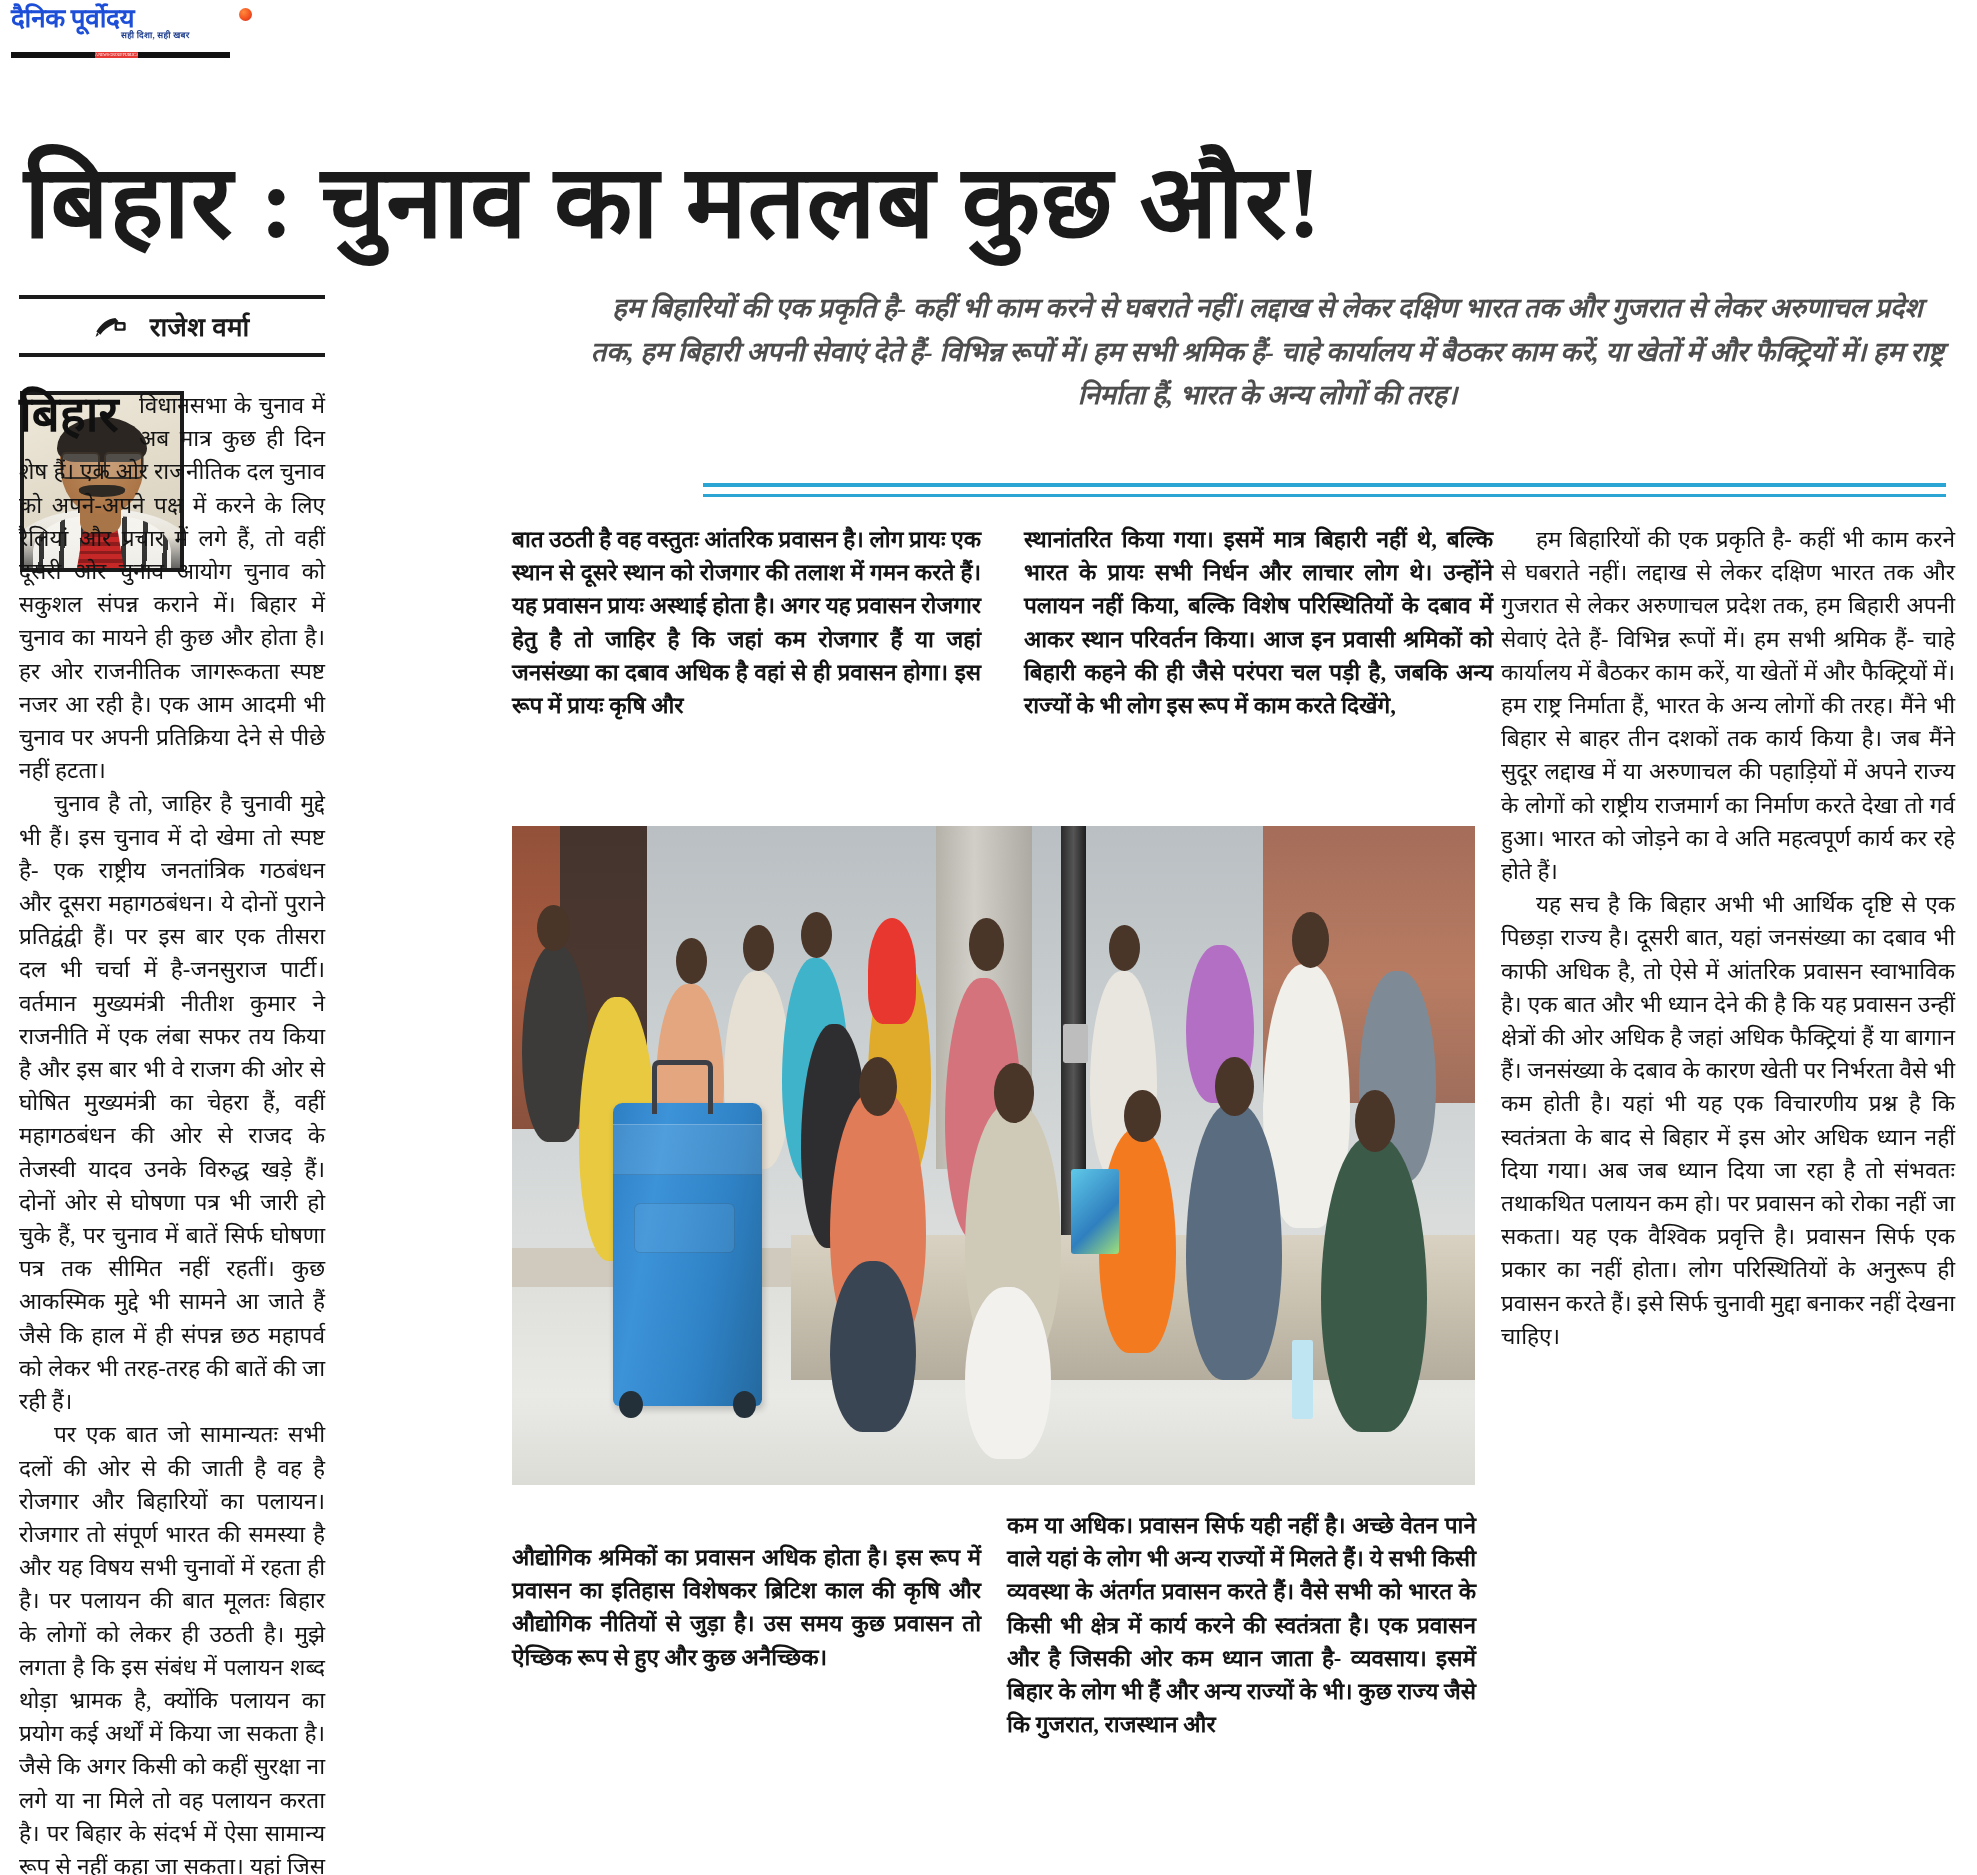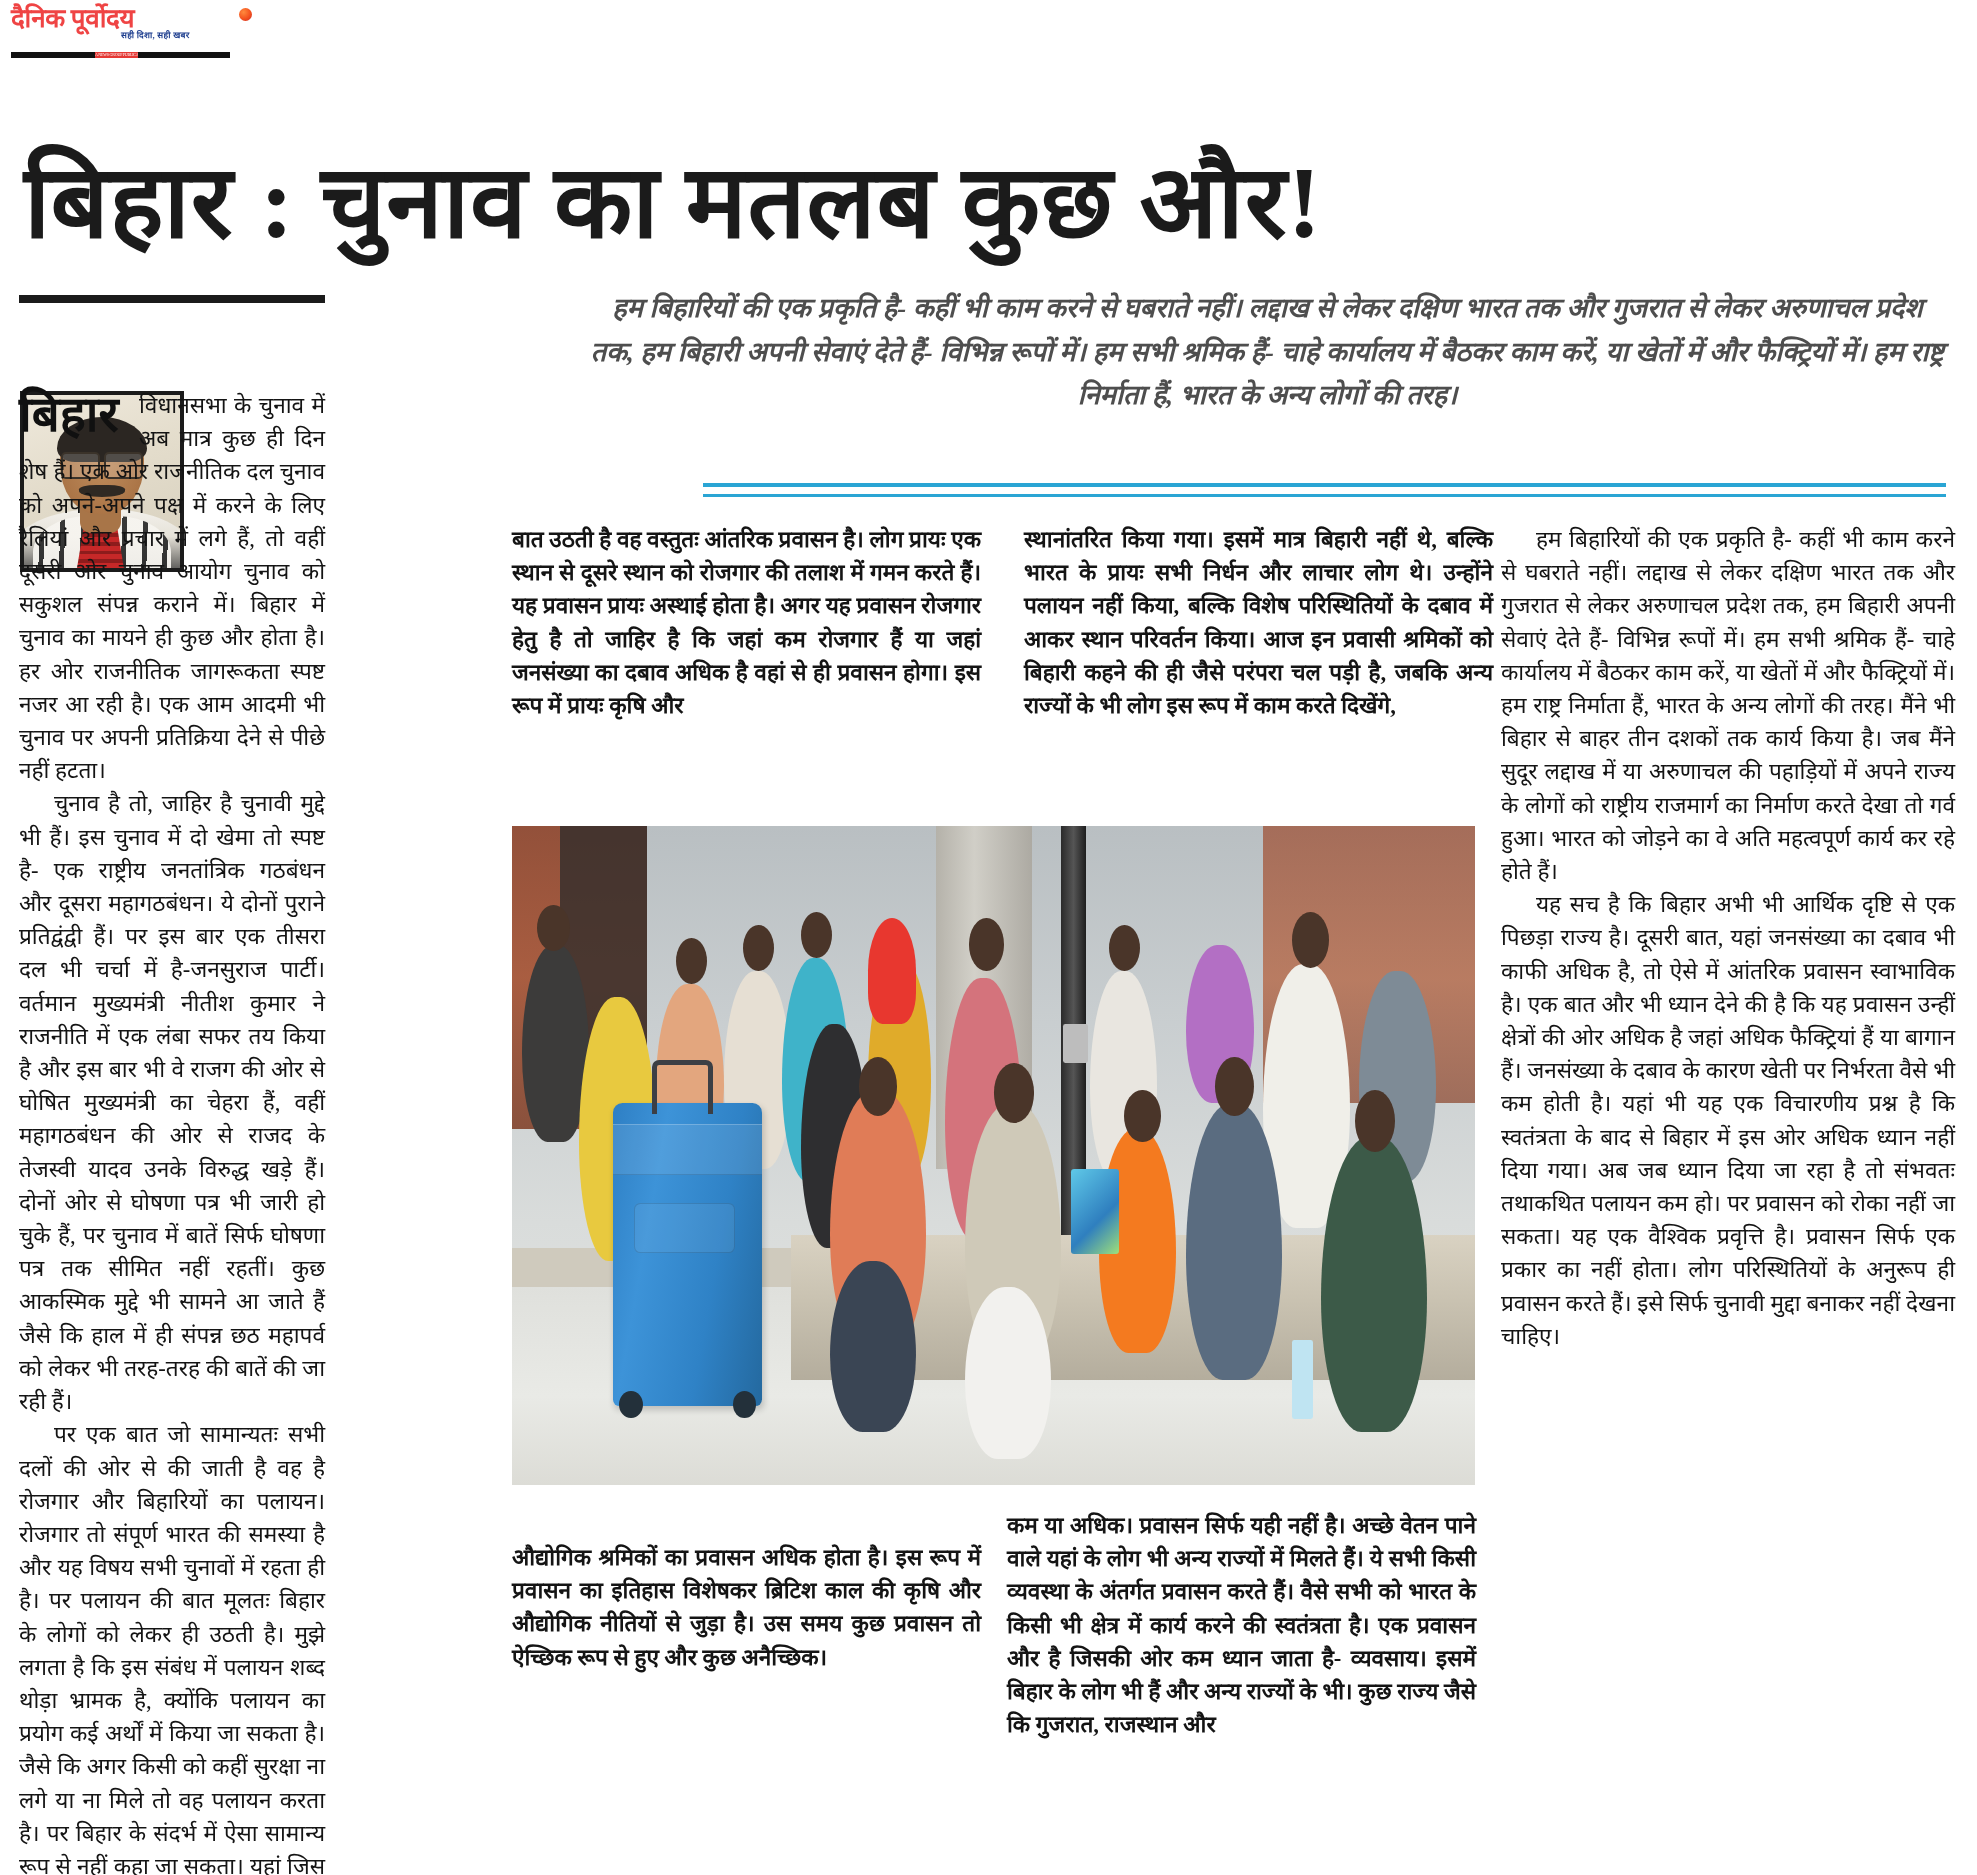--- a/index.html
+++ b/index.html
@@ -23,21 +23,21 @@
     left: 11px;
     top: 6.4px;
     width: 238px;
     height: 49px;
   }
   .masthead-logo {
     font-family: "Liberation Serif", serif;
     font-weight: bold;
     font-size: 26px;
     letter-spacing: -0.4px;
-    color: #ef4444;
+    color: #1d4ed8;
     line-height: 1.0;
     white-space: nowrap;
     position: relative;
     display: inline-block;
   }
   .masthead-dot {
     position: absolute;
     right: -3.2px;
     top: 1.6px;
     width: 13.5px;
@@ -395,20 +395,31 @@
 <div class="masthead-tagline" data-interactable="false">सही दिशा, सही खबर</div>
 <div class="masthead-rule" data-interactable="false"></div>
 <div class="masthead-rule-red" data-interactable="false">
   <span data-interactable="false">A NEWS GROUP PUBLICATION</span>
 </div>
 
 <h1 class="headline" data-interactable="false">बिहार : चुनाव का मतलब कुछ और!</h1>
 
 <div class="byline-box" data-interactable="false">
   <div class="byline-rule" data-interactable="false"></div>
+  <div class="byline-inner">
+    <span class="pen-icon" data-interactable="false">
+      <svg viewBox="0 0 48 30" width="38" height="24" aria-hidden="true">
+        <path d="M3 22 C9 12, 17 6, 27 5 L31 9 L24 13 C18 16, 12 20, 8 26 Z" fill="#1b1b1b"></path>
+        <rect x="26" y="10" width="14" height="11" rx="2" fill="#1b1b1b"></rect>
+        <rect x="29" y="13" width="8" height="5" rx="1" fill="#ffffff"></rect>
+        <path d="M6 26 L2 29 L4 23 Z" fill="#1b1b1b"></path>
+      </svg>
+    </span>
+    <span class="byline-name" data-interactable="true">राजेश वर्मा</span>
+  </div>
   <div class="byline-rule" data-interactable="false"></div>
 </div>
 
 <div class="author-photo" data-interactable="false">
   <div class="ap-bg" data-interactable="false"></div>
   <div class="ap-shoulder" data-interactable="false"></div>
   <div class="ap-kurta" data-interactable="false"></div>
   <div class="ap-scarf" data-interactable="false"></div>
   <div class="ap-neck" data-interactable="false"></div>
   <div class="ap-face" data-interactable="false"></div>

